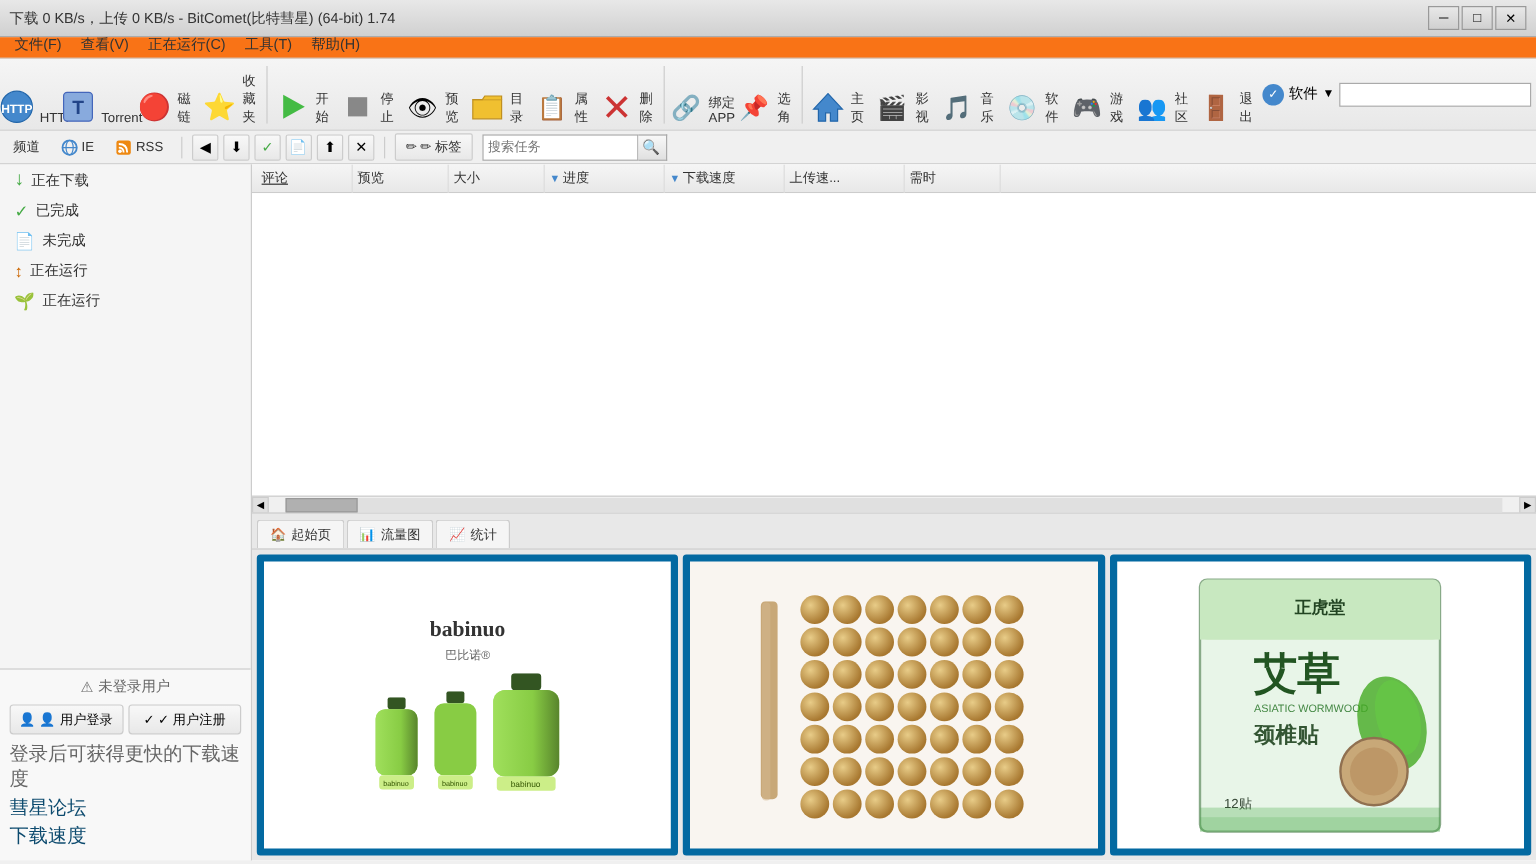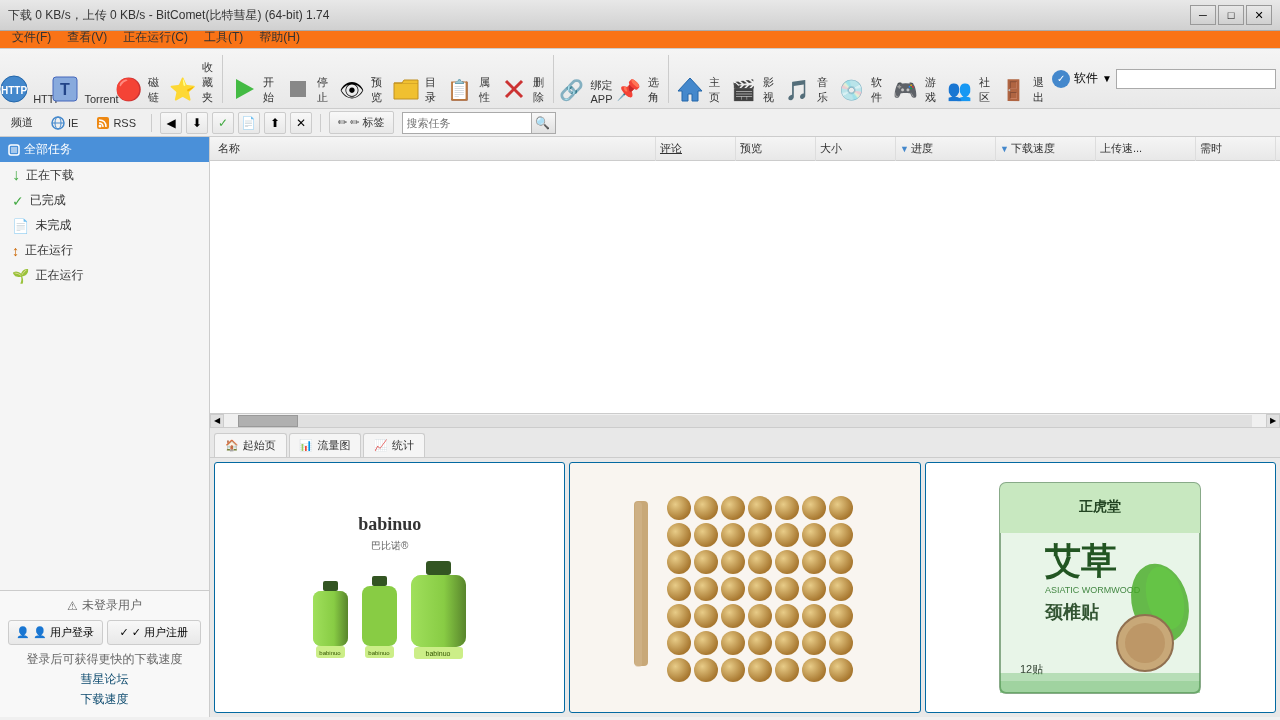--- a/index.html
+++ b/index.html
@@ -197,22 +197,21 @@
       flex: 1;
       padding: 4px;
       font-size: 11px;
       cursor: pointer;
       border: 1px solid #ccc;
       background: linear-gradient(to bottom, #f8f8f8, #e8e8e8);
       border-radius: 3px;
       display: flex; align-items: center; justify-content: center; gap: 3px;
     }
     .sidebar-link {
-      text-align: center;
-      font-size: 12px;
+      font-size: 16px;
       color: #666;
       margin-bottom: 3px;
       font-family: Liberation Mono, monospace;
     }
     .sidebar-link-item {
       color: #0c4a6e;
       cursor: pointer;
       text-decoration: none;
     }
 
@@ -318,21 +317,21 @@
       display: flex;
       background: #e8e8e8;
       border-top: 1px solid #ccc;
       gap: 4px;
       padding: 4px;
       overflow: hidden;
     }
     .ad-banner {
       flex: 1;
       background: white;
-      border: 1px solid #0369a1;
+      border: 6px solid #0369a1;
       border-radius: 3px;
       overflow: hidden;
       display: flex;
       flex-direction: column;
       align-items: flex-start;
       justify-content: center;
     }
     .ad-banner-inner {
       width: 100%;
       height: 100%;
@@ -620,29 +619,20 @@
       <span>🔍</span>
     </div>
   </div>
 </div>
 
 <div class="main-layout">
 
   <div class="sidebar">
     <div class="sidebar-task-list">
 
-      <div class="sidebar-all-tasks">
-        <svg width="12" height="12" viewBox="0 0 12 12">
-          <rect x="1" y="1" width="10" height="10" rx="2" fill="none" stroke="white" stroke-width="1.5"></rect>
-          <line x1="3" y1="4" x2="9" y2="4" stroke="white" stroke-width="1"></line>
-          <line x1="3" y1="6" x2="9" y2="6" stroke="white" stroke-width="1"></line>
-          <line x1="3" y1="8" x2="9" y2="8" stroke="white" stroke-width="1"></line>
-        </svg>
-        <span>全部任务</span>
-      </div>
 
       <div class="sidebar-item">
         <span style="color:#44aa44; font-size:16px;">↓</span>
         <span>正在下载</span>
       </div>
 
       <div class="sidebar-item">
         <span style="color:#44aa44; font-size:14px;">✓</span>
         <span>已完成</span>
       </div>
@@ -686,23 +676,20 @@
       </div>
       <div class="sidebar-link">
         <span class="sidebar-link-item">下载速度</span>
       </div>
     </div>
   </div>
 
   <div class="content-area">
 
     <div class="table-header">
-      <div class="th-col th-name">
-        <span>名称</span>
-      </div>
       <div class="th-col th-comment">
         <span>评论</span>
       </div>
       <div class="th-col th-preview">
         <span>预览</span>
       </div>
       <div class="th-col th-size">
         <span>大小</span>
       </div>
       <div class="th-col th-progress">

